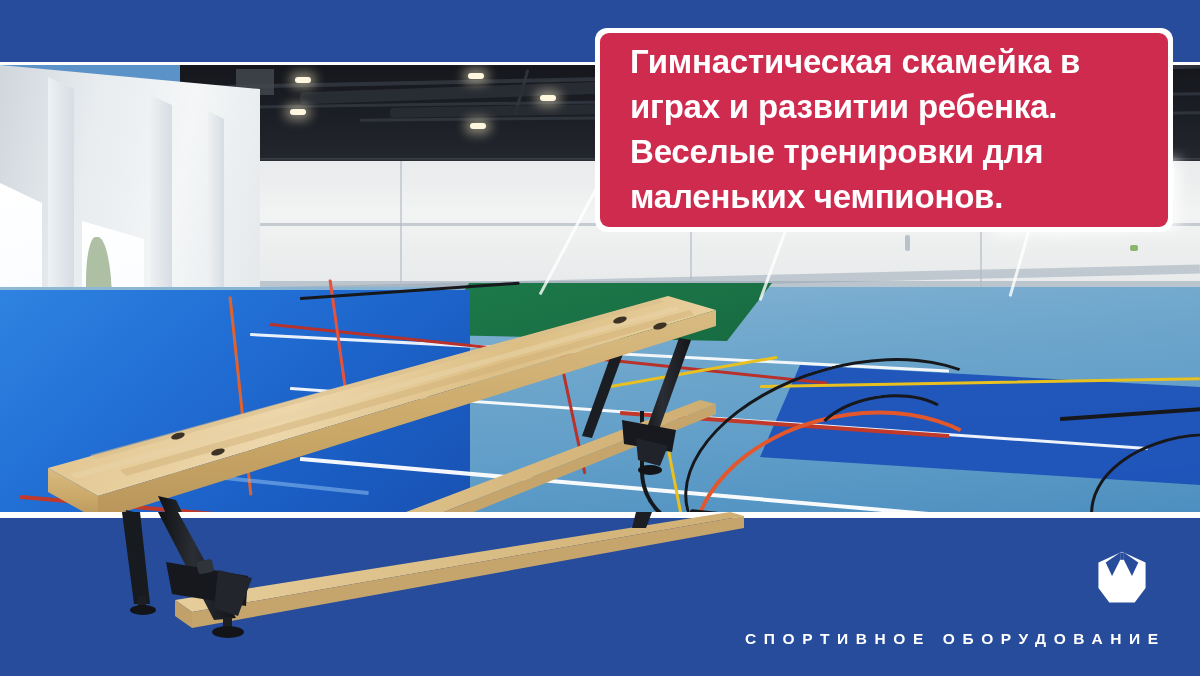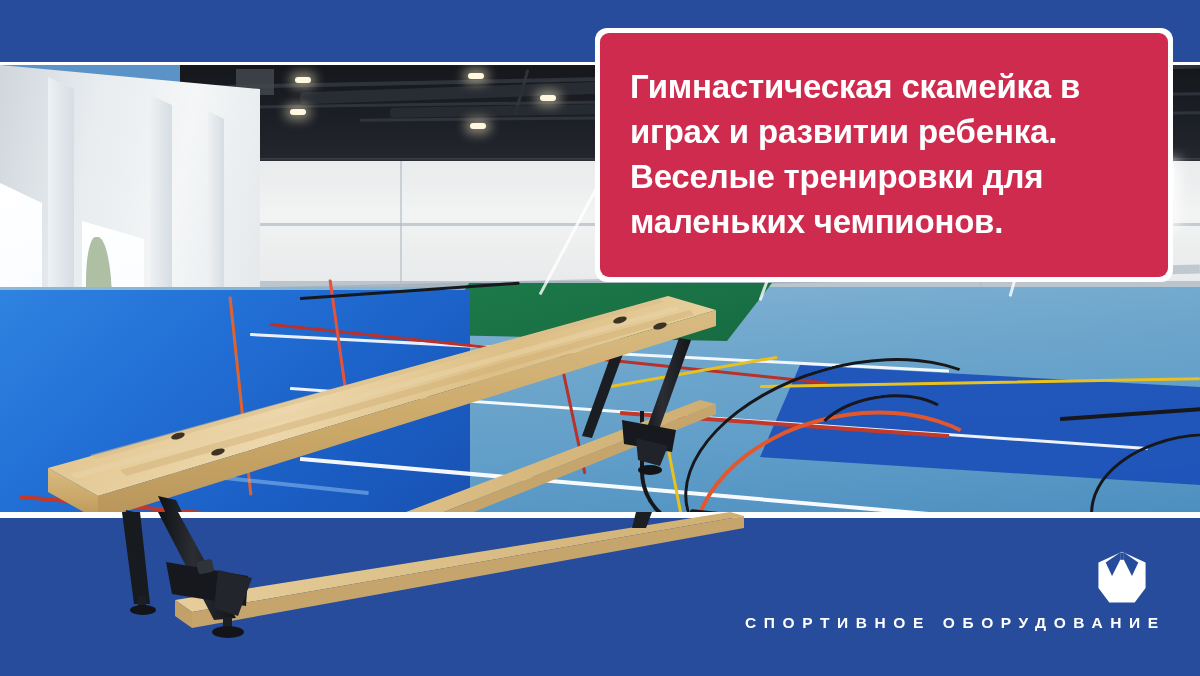--- a/index.html
+++ b/index.html
@@ -121,21 +121,21 @@
     position:absolute; left:0; top:518px; width:1200px; height:158px;
     background:#264C9B;
   }
   .white-gap{
     position:absolute; left:0; width:1200px; background:#ffffff;
   }
 
   
   #headline-card{
     position:absolute; left:595px; top:28px;
-    width:578px; height:254px;
+    width:578px; height:204px;
     background:#ffffff;
     border-radius:12px;
     padding:5px;
   }
   #headline-inner{
     width:100%; height:100%;
     background:#CE2B4F;
     border-radius:9px;
     display:flex; align-items:center;
   }
@@ -163,21 +163,21 @@
     letter-spacing:-0.5px;
     line-height:1;
     font-family:"Liberation Sans", sans-serif;
     white-space:nowrap;
   }
   #logo-sub{
     color:#ffffff;
     font-size:15.5px;
     font-weight:bold;
     letter-spacing:7.6px;
-    margin-top:8px;
+    margin-top:24px;
     margin-right:-6px;
     white-space:nowrap;
     font-family:"Liberation Sans", sans-serif;
   }
 </style>
 </head>
 <body>
 
 <div id="banner">
 

